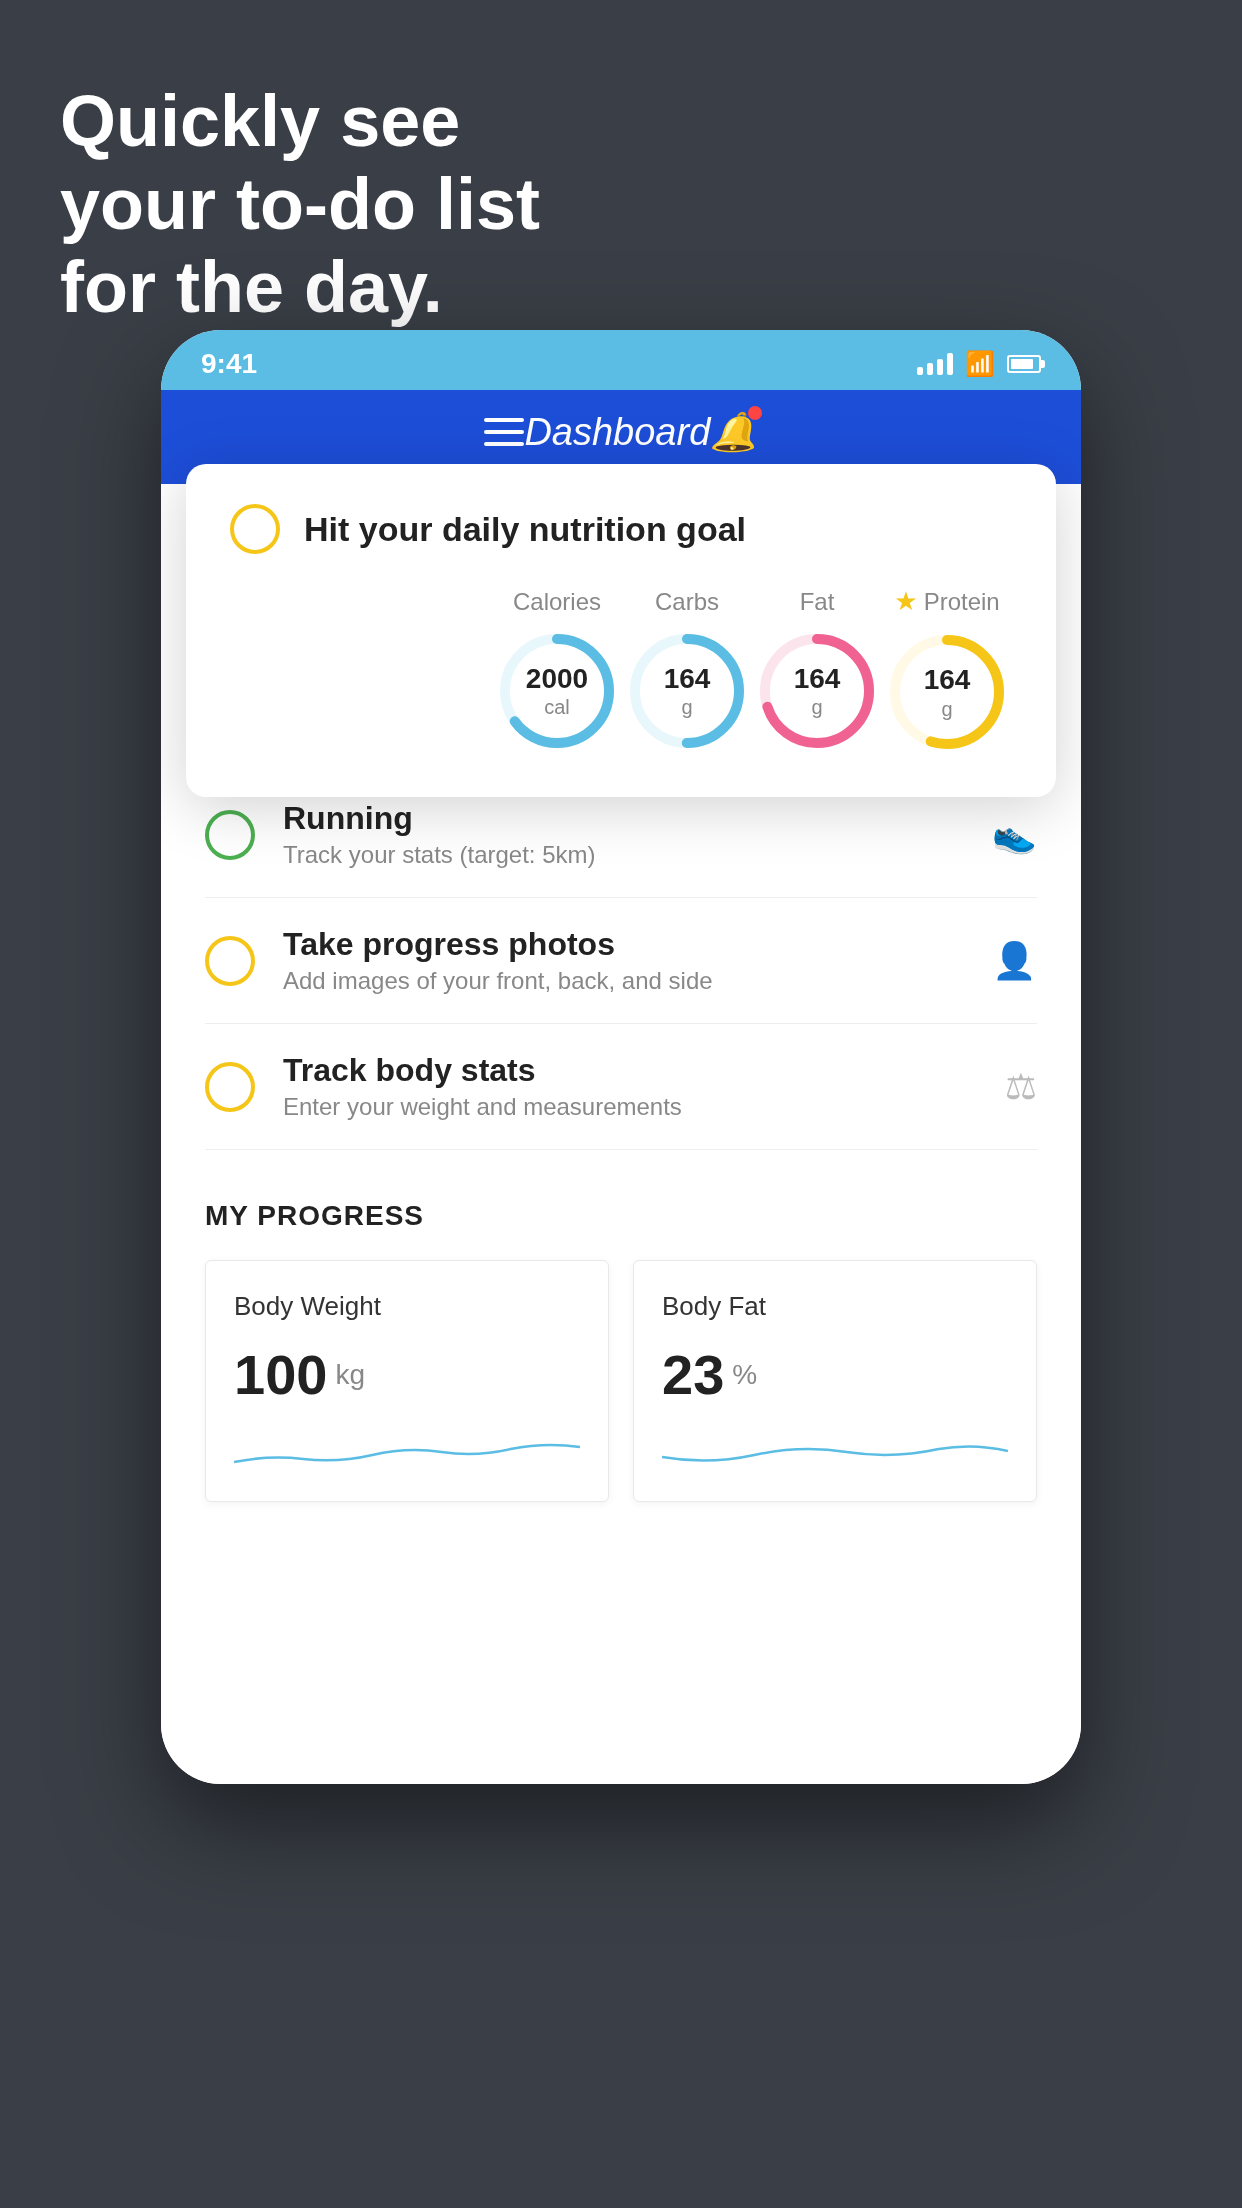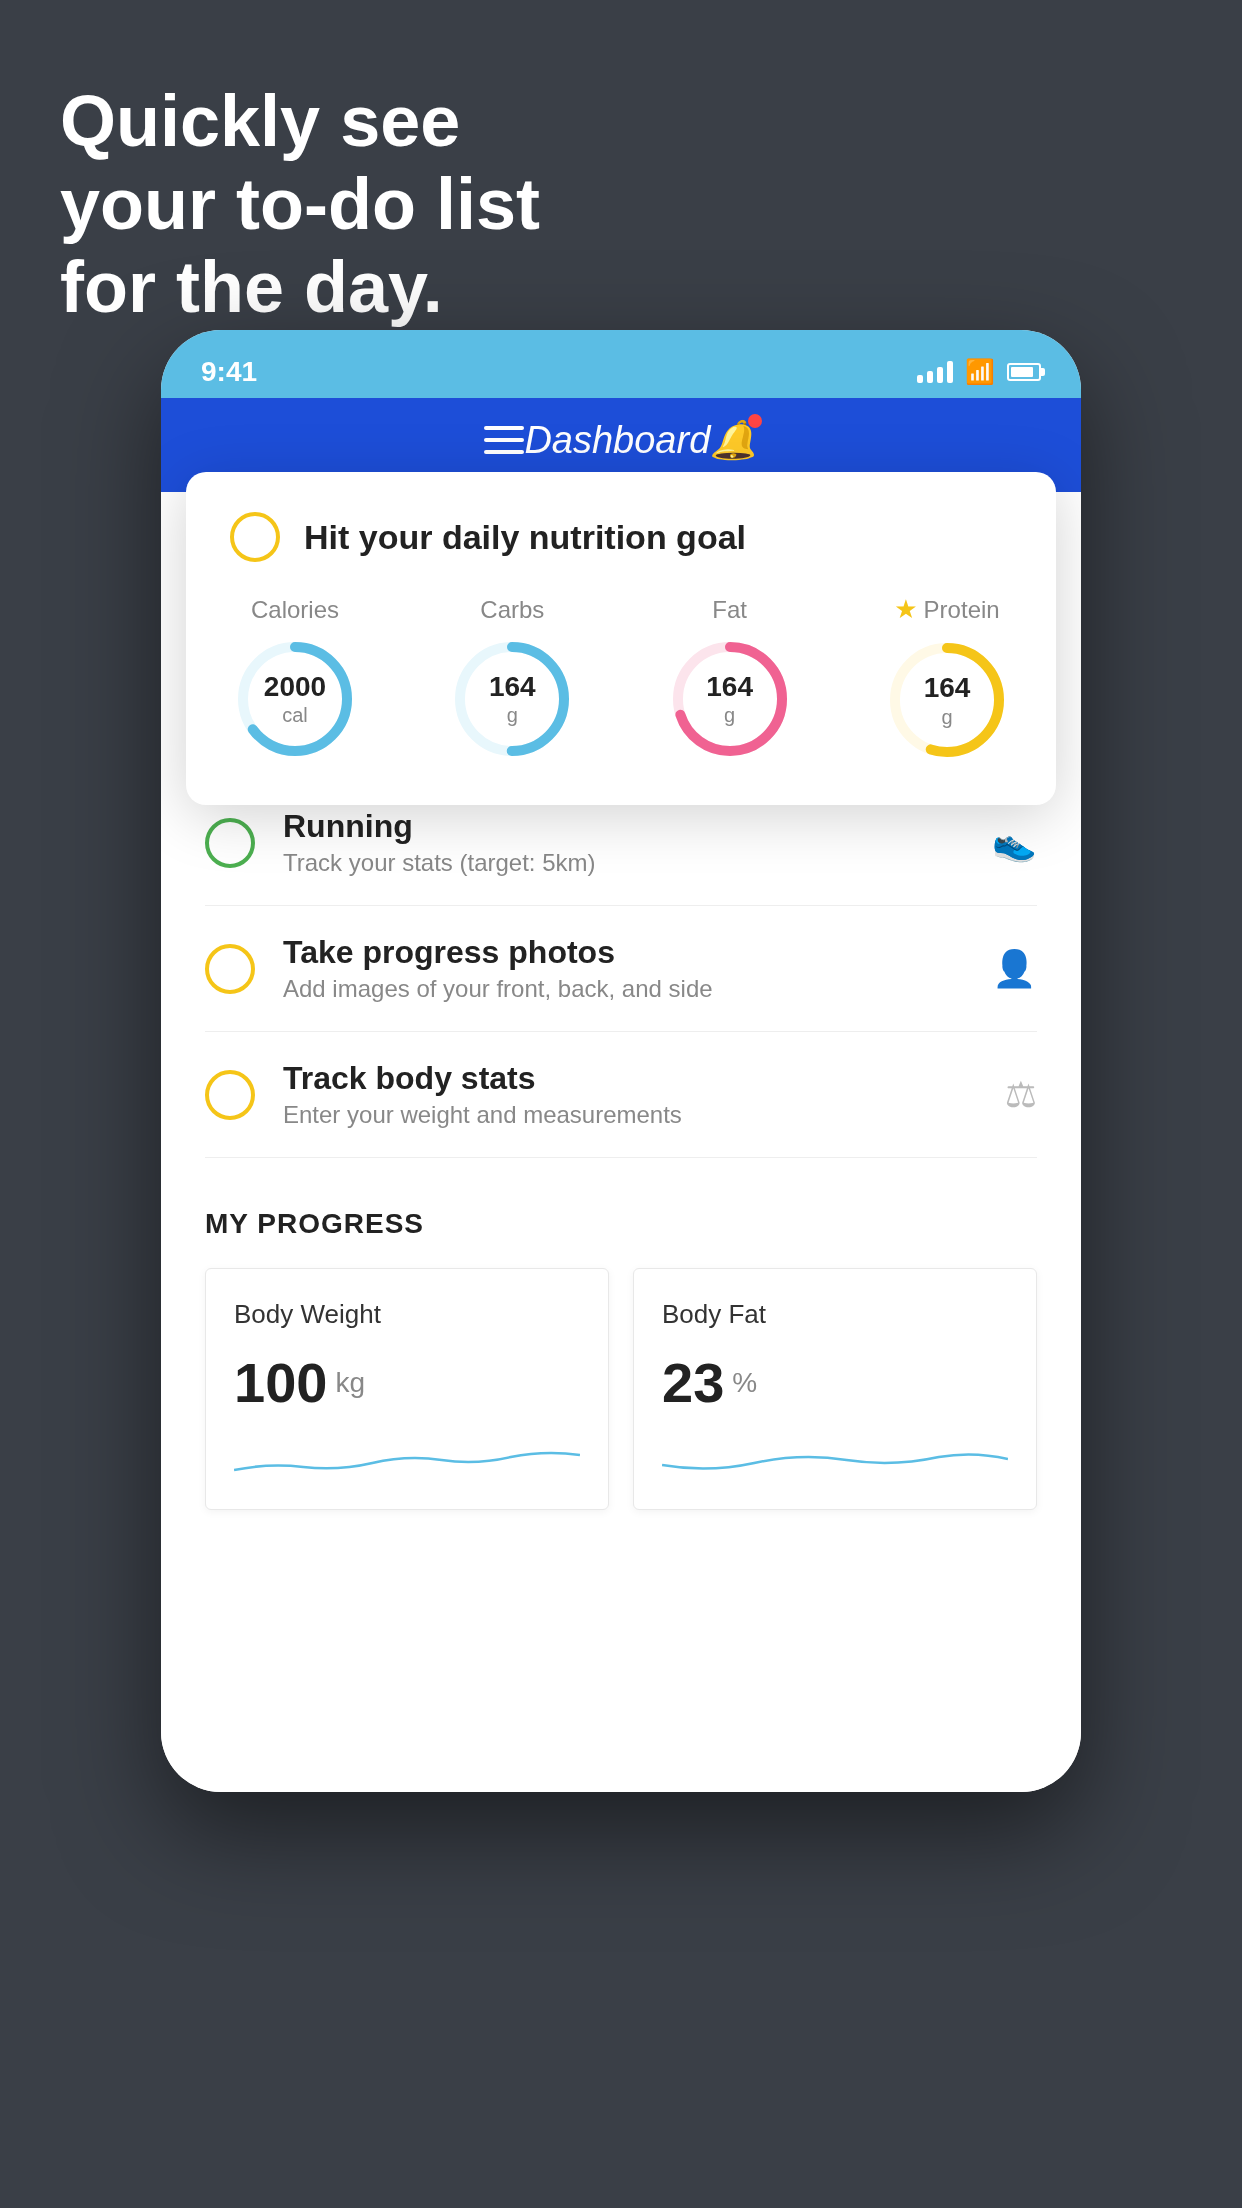--- a/index.html
+++ b/index.html
@@ -38,21 +38,21 @@
       box-shadow: 0 40px 100px rgba(0,0,0,0.5);
       z-index: 2;
     }
 
     
     .status-bar {
       background: #5bbde4;
       display: flex;
       justify-content: space-between;
       align-items: center;
-      padding: 26px 40px 10px;
+      padding: 18px 40px 10px;
       color: white;
       font-size: 28px;
       font-weight: 600;
       gap: 31px;
     }
     .status-icons {
       display: flex;
       align-items: center;
       gap: 12px;
     }
@@ -187,21 +187,21 @@
       background: transparent;
       flex-shrink: 0;
     }
     .card-title {
       font-size: 34px;
       font-weight: 600;
       color: #222;
     }
     .nutrition-row {
       display: flex;
-      justify-content: space-between;
+      justify-content: flex-end;
       align-items: center;
     }
     .nutrition-item {
       display: flex;
       flex-direction: column;
       align-items: center;
       gap: 10px;
     }
     .nutrition-label {
       font-size: 24px;

